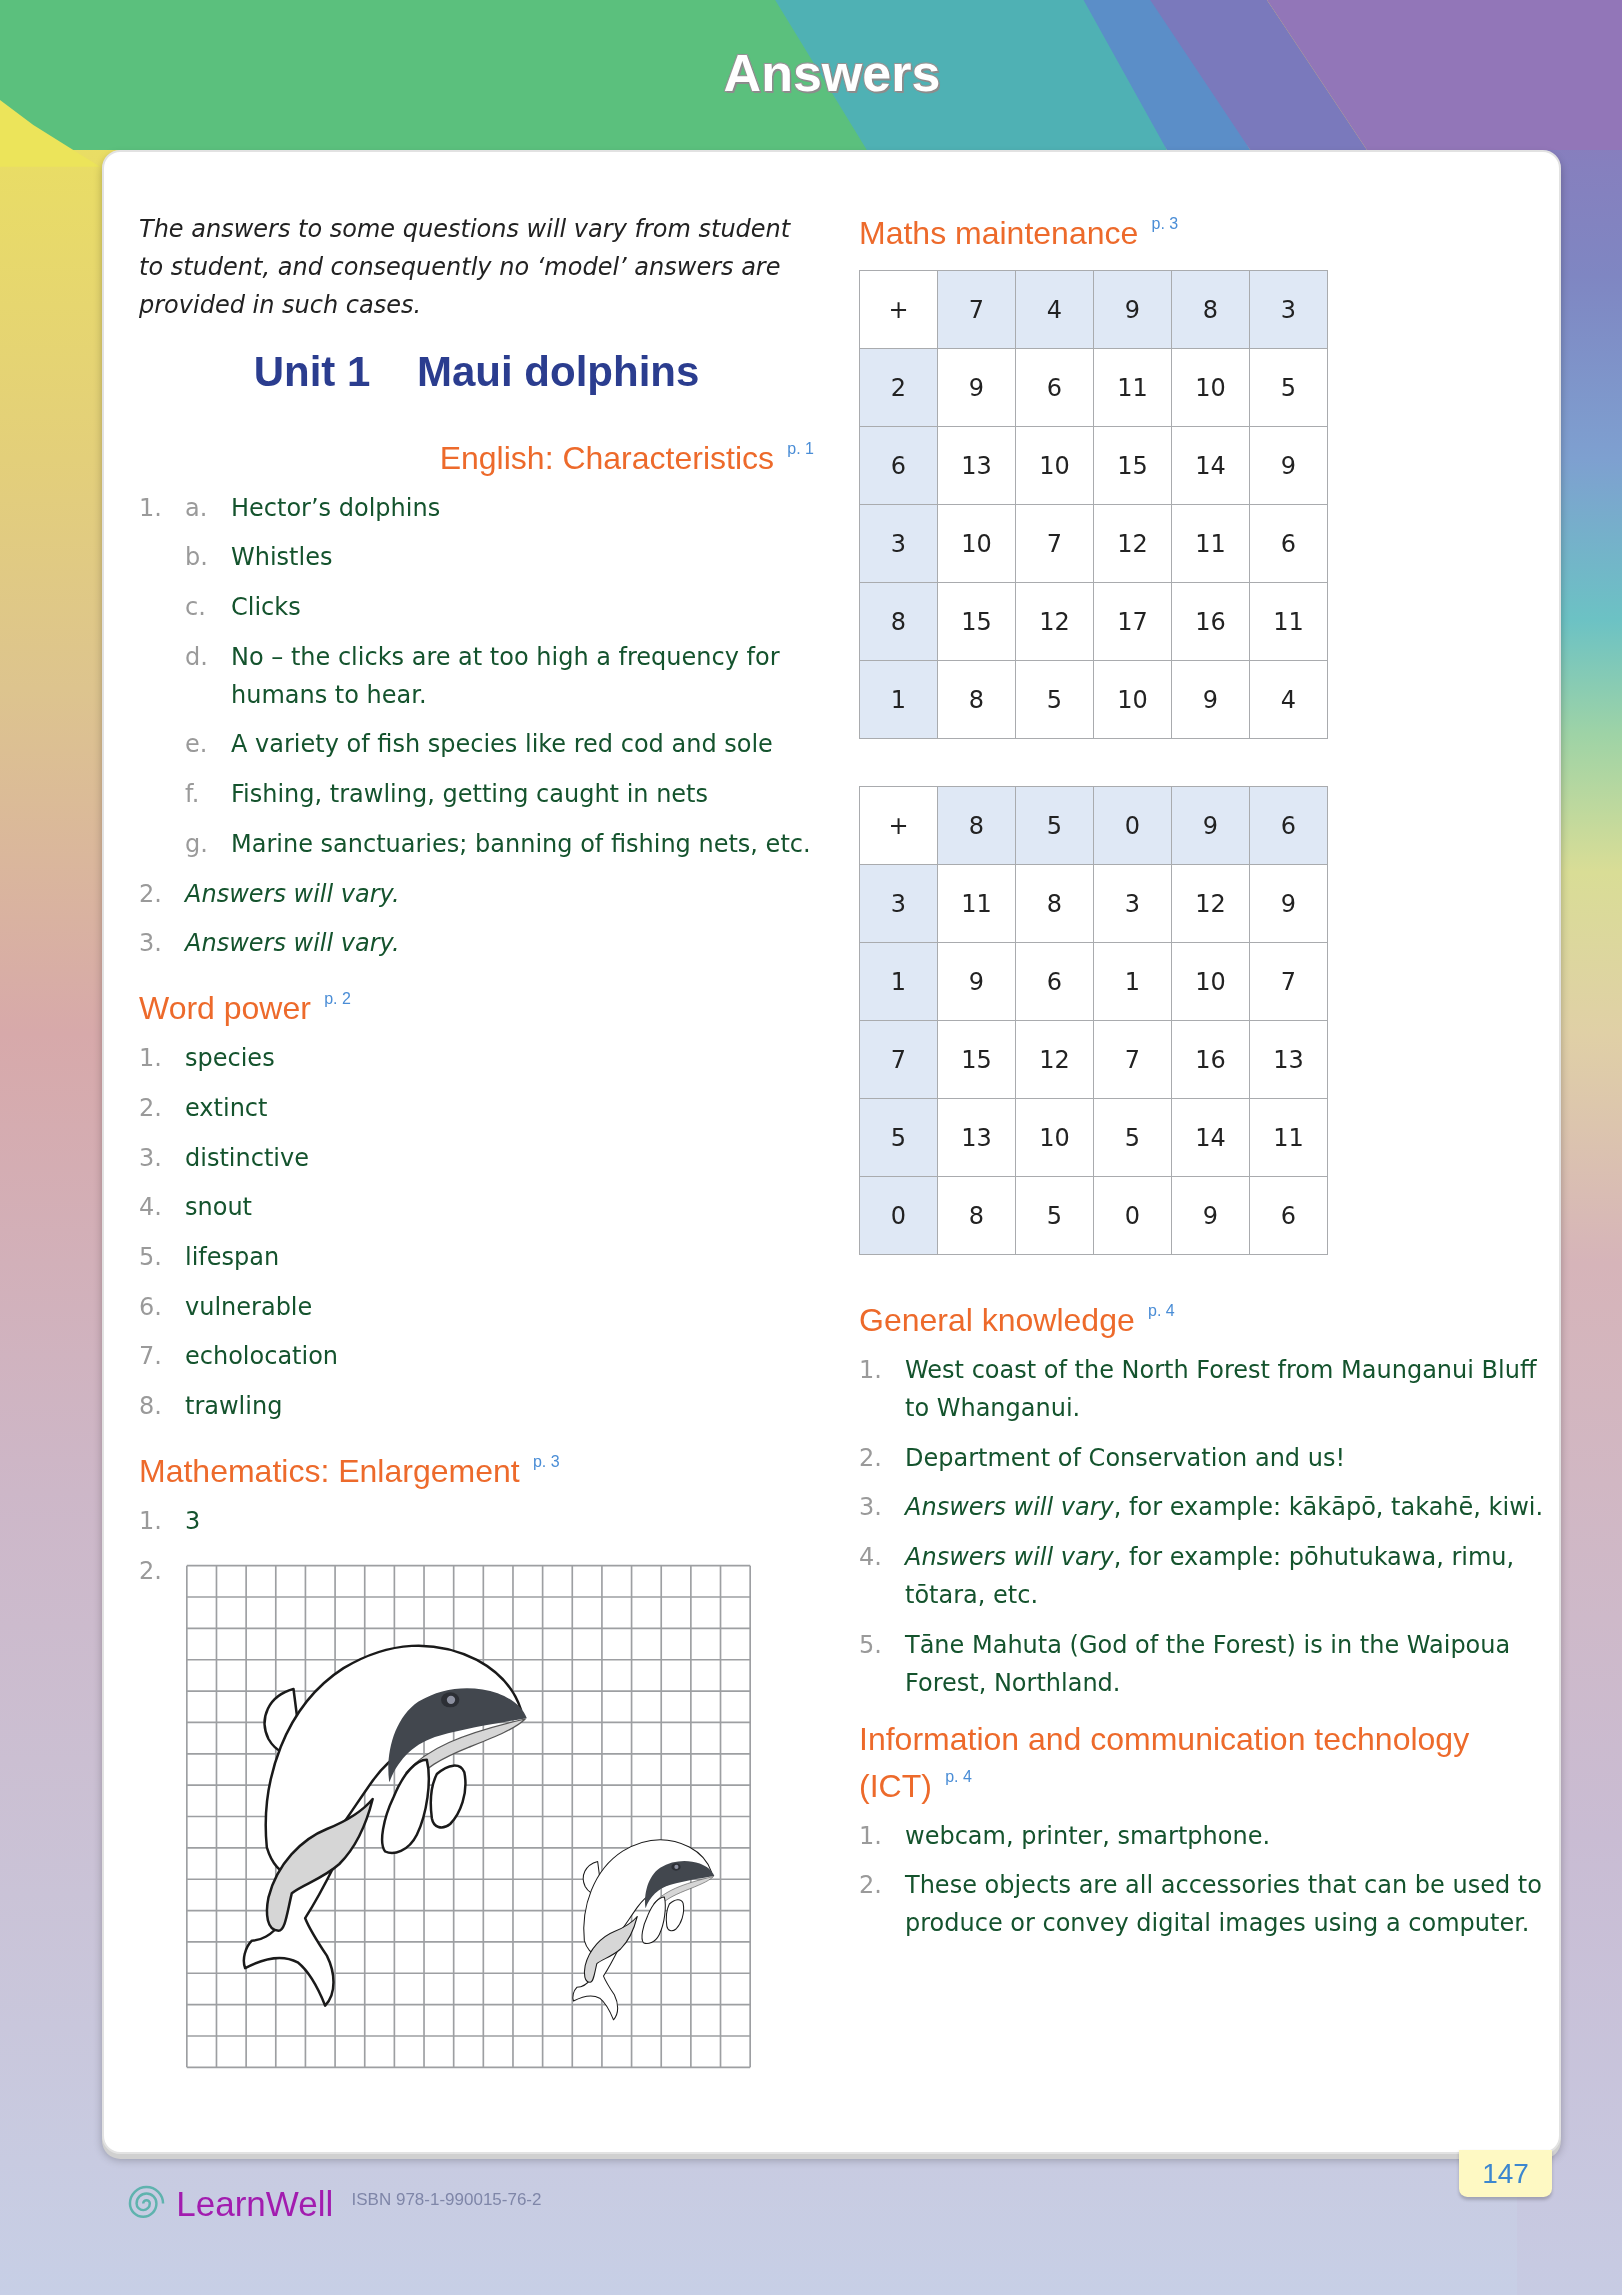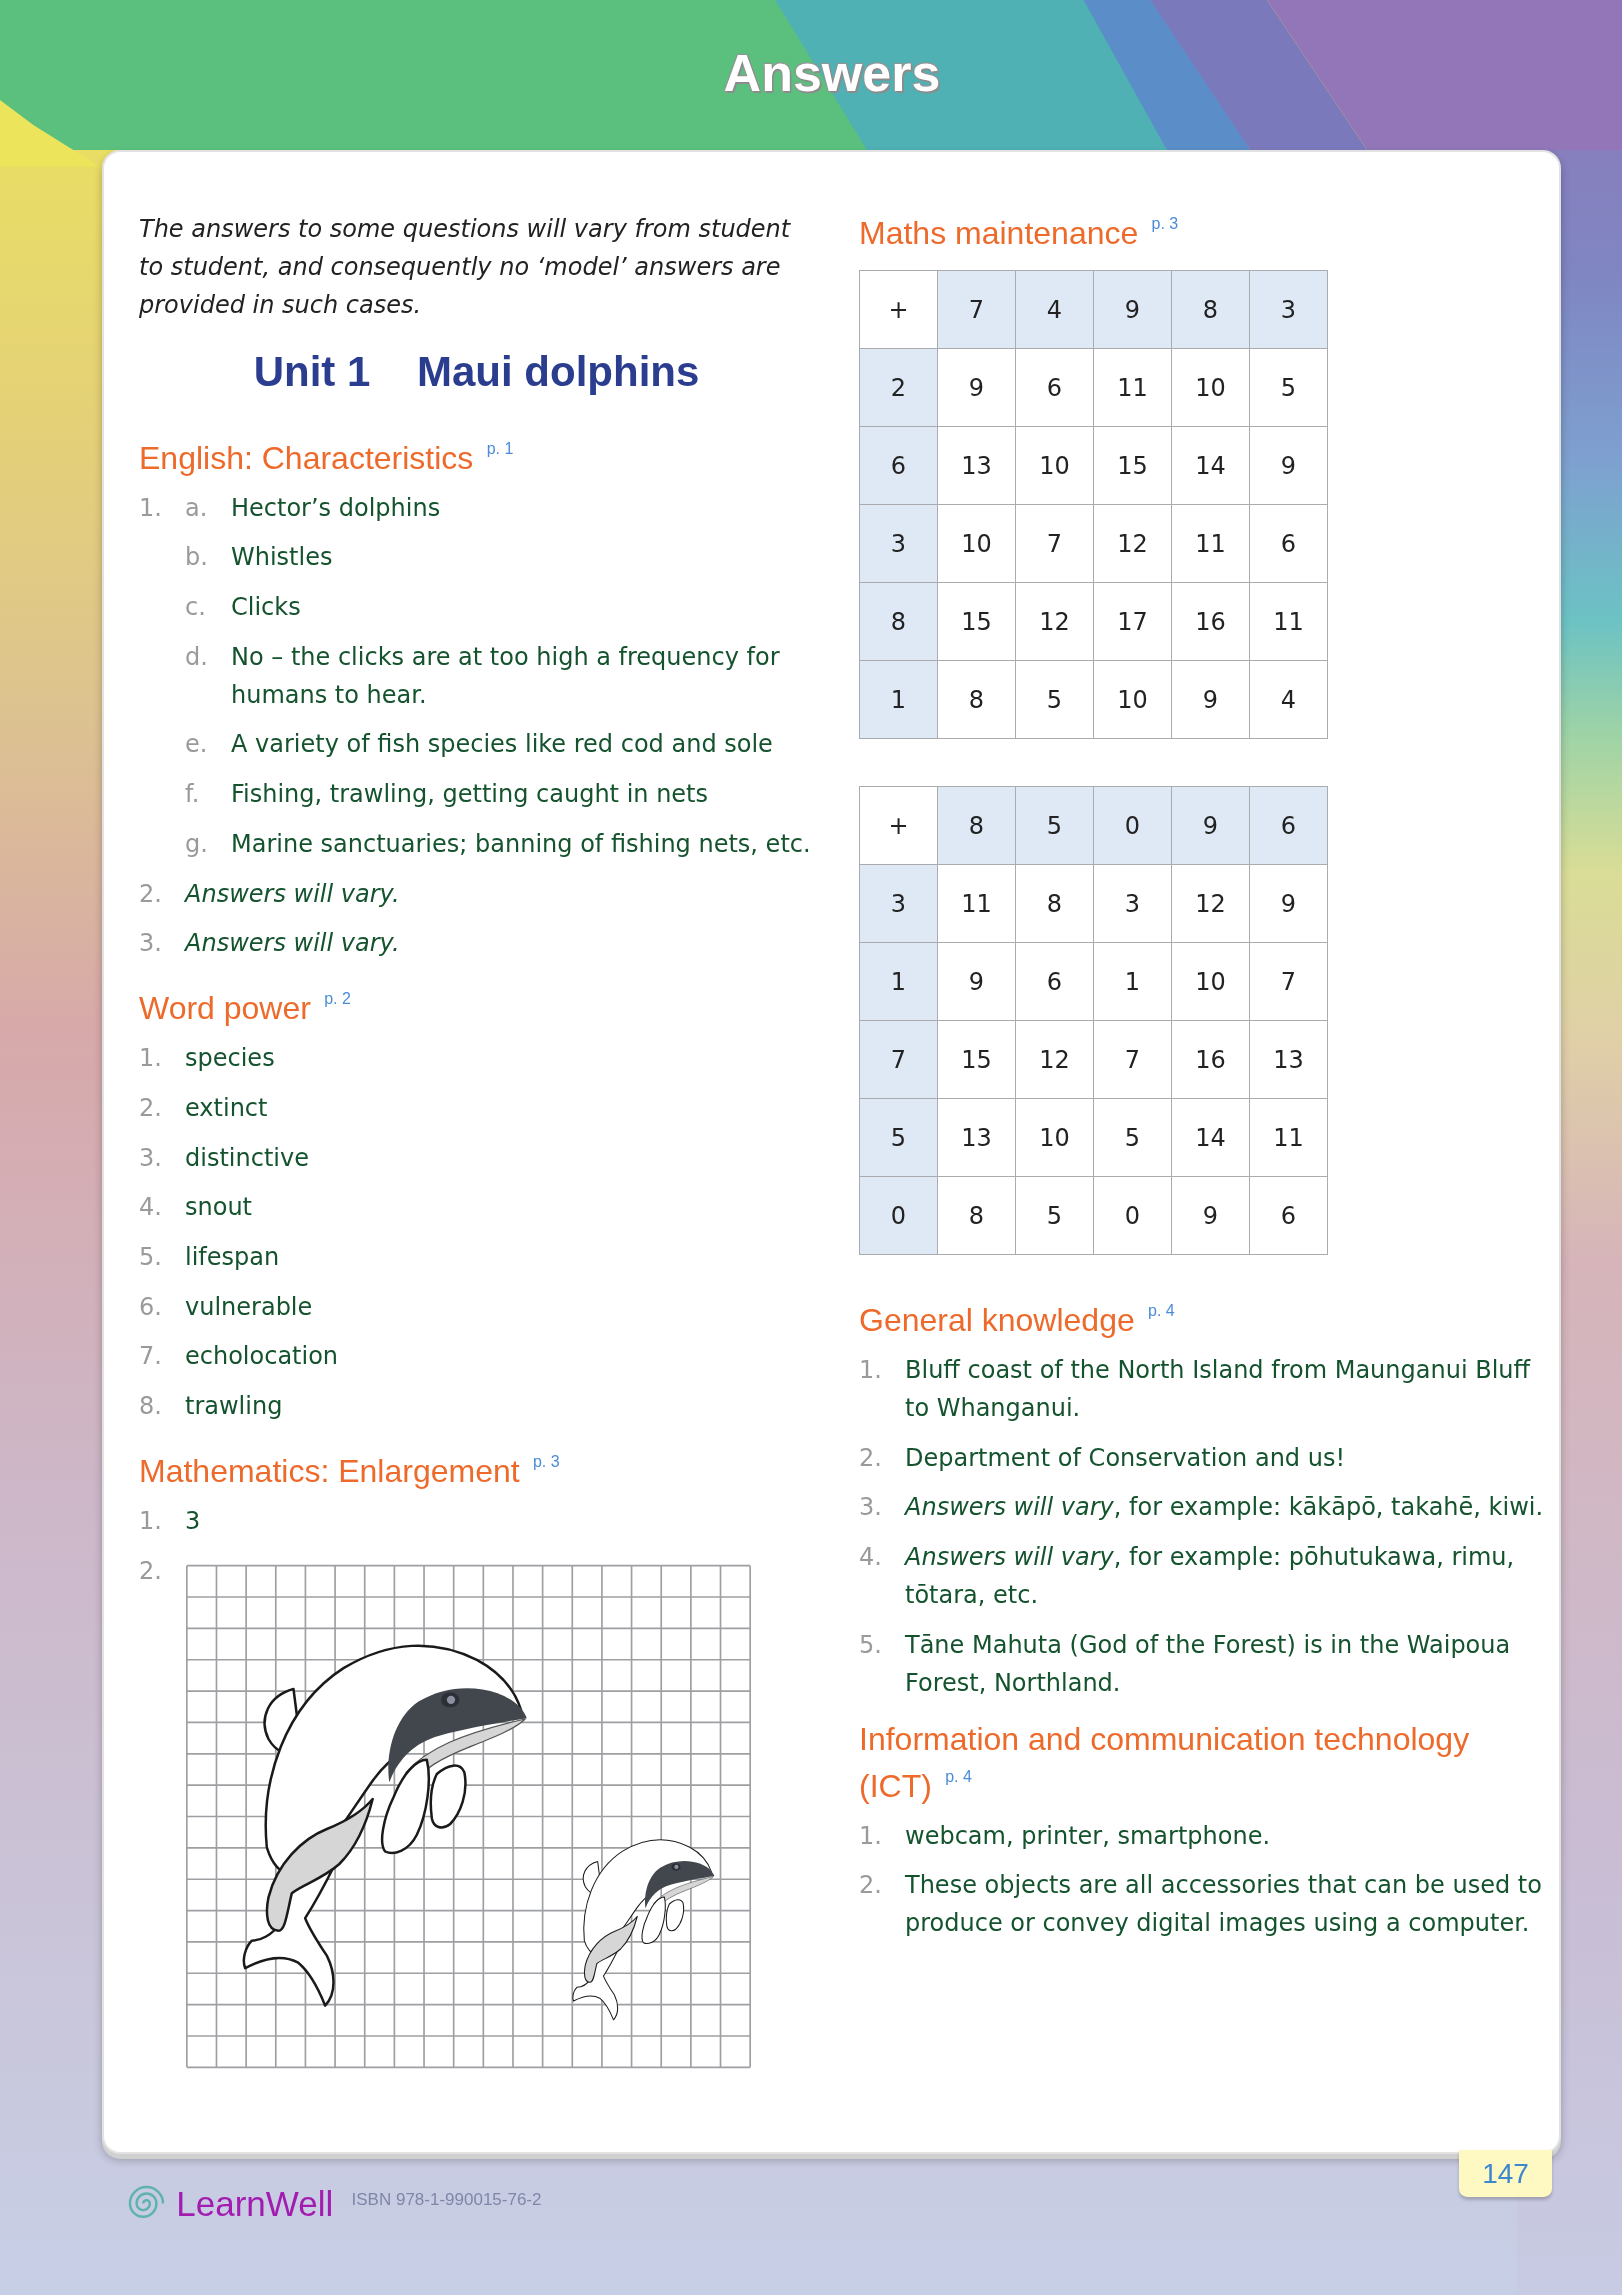--- a/index.html
+++ b/index.html
@@ -44,21 +44,21 @@
     font-size: 42px; color: #2b3d8f; line-height: 50px; white-space: pre; text-align: center;
   }
   .section-title {
     font-family: "Liberation Sans", sans-serif;
     font-size: 32px; color: #ed6a2b; line-height: 38px; font-weight: normal;
   }
   .section-title .ref {
     font-size: 16px; color: #4a8dd6; 
     vertical-align: 15px; margin-left: 13.3px; cursor: pointer;
   }
-  .left-sec1 { margin-top: 33px; }
+  .left-sec1 { margin-top: 33px; text-align: right; }
 
   ol.answers { list-style: none; margin-top: 11.7px; }
   ol.answers li {
     display: flex; font-size: 24px; line-height: 38px; margin-bottom: 11.7px;
   }
   ol.answers li .num { width: 46px; flex: 0 0 46px; color: #9a9a9a; }
   ol.answers li .sub { width: 46px; flex: 0 0 46px; color: #9a9a9a; }
   ol.answers li .txt { flex: 1; color: #14532d; }
   ol.answers li .txt.it { font-style: italic; }
   ol.answers li .it { font-style: italic; }
@@ -435,21 +435,21 @@
         </tr>
       </tbody>
     </table>
 
   <h2 class="section-title right-sec2">
     <span>General knowledge</span><span class="ref">p. 4</span>
   </h2>
   <ol class="answers">
     <li>
         <span class="num">1.</span>
-        <span class="txt"><span class="it"></span><span>Bluff coast of the North Island from Maunganui Bluff to Whanganui.</span></span>
+        <span class="txt"><span class="it"></span><span>West coast of the North Forest from Maunganui Bluff to Whanganui.</span></span>
       </li>
     <li>
         <span class="num">2.</span>
         <span class="txt"><span class="it"></span><span>Department of Conservation and us!</span></span>
       </li>
     <li>
         <span class="num">3.</span>
         <span class="txt"><span class="it">Answers will vary</span><span>, for example: kākāpō, takahē, kiwi.</span></span>
       </li>
     <li>

